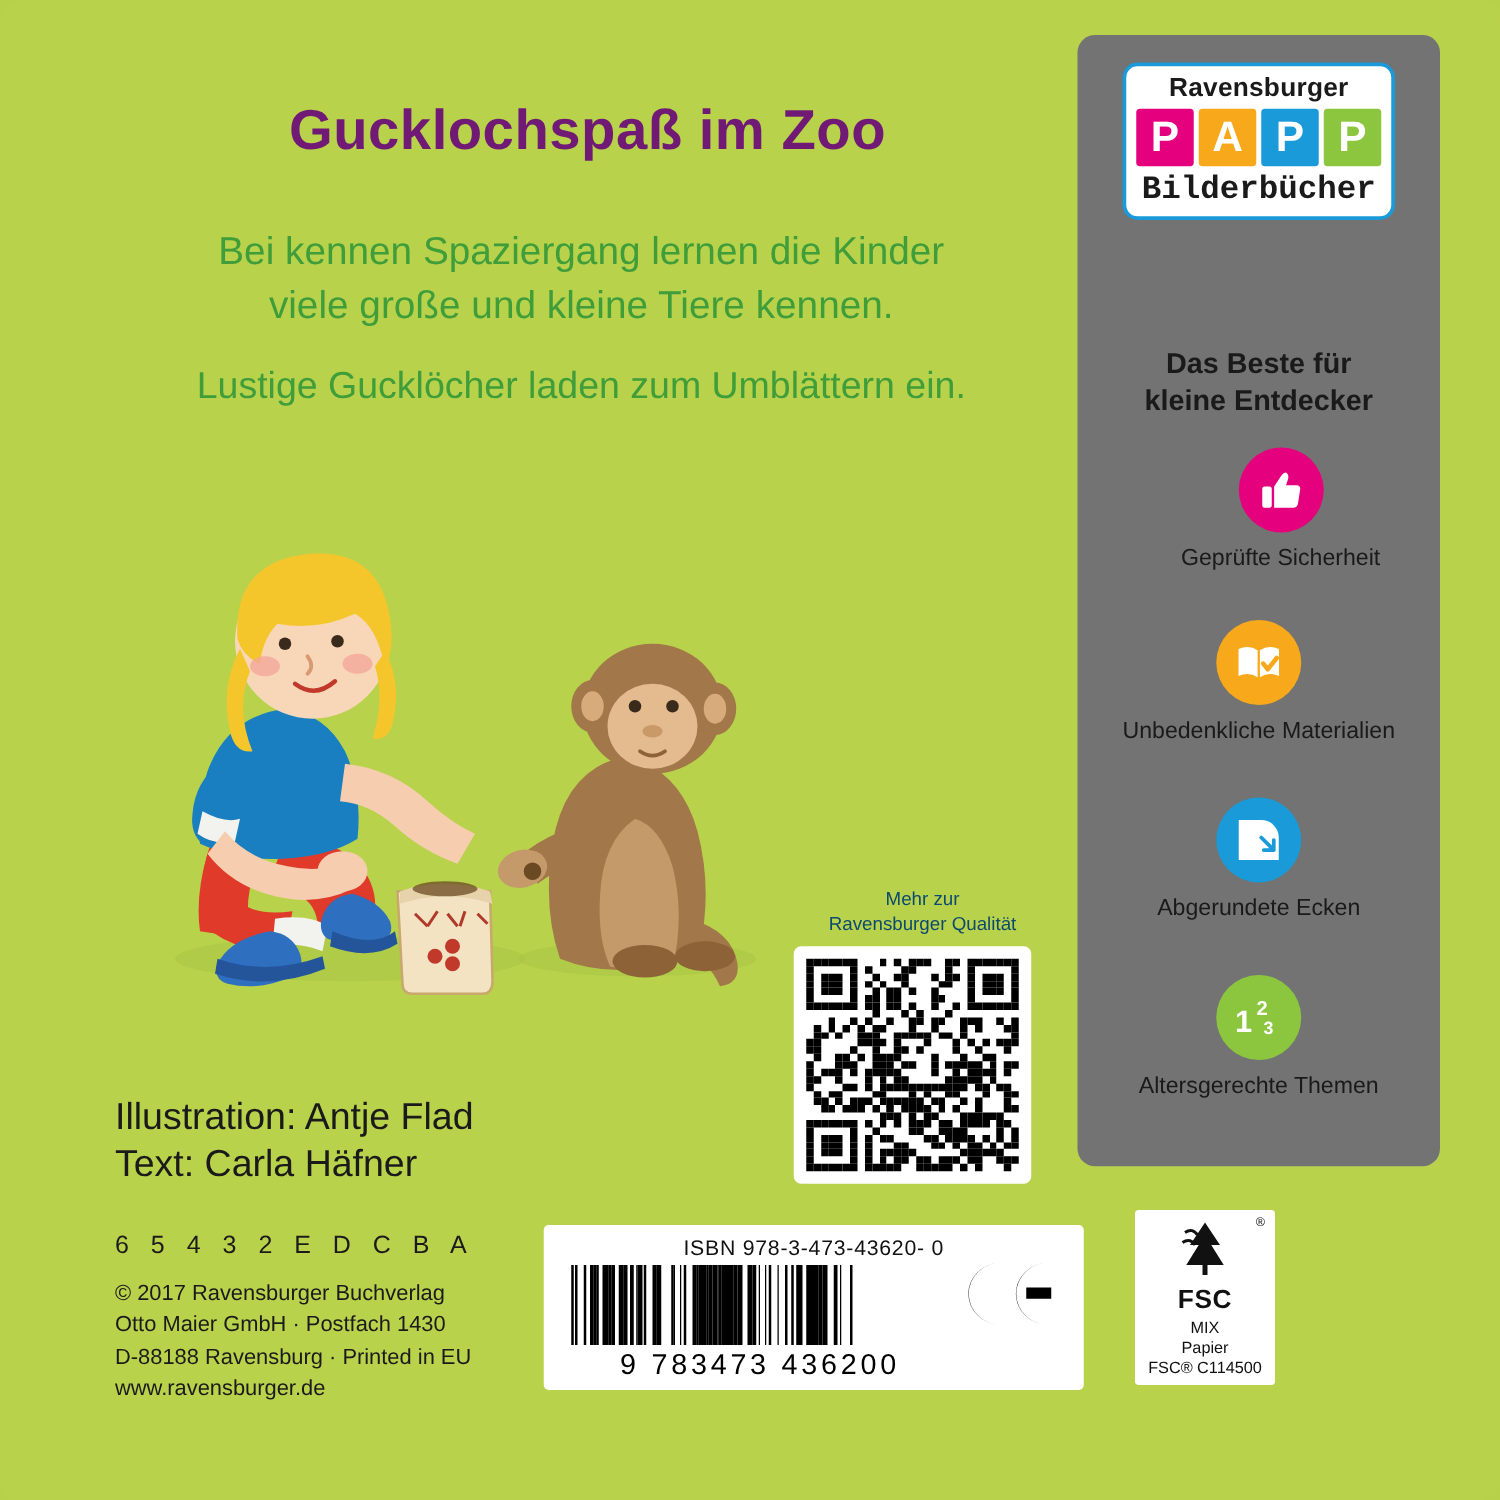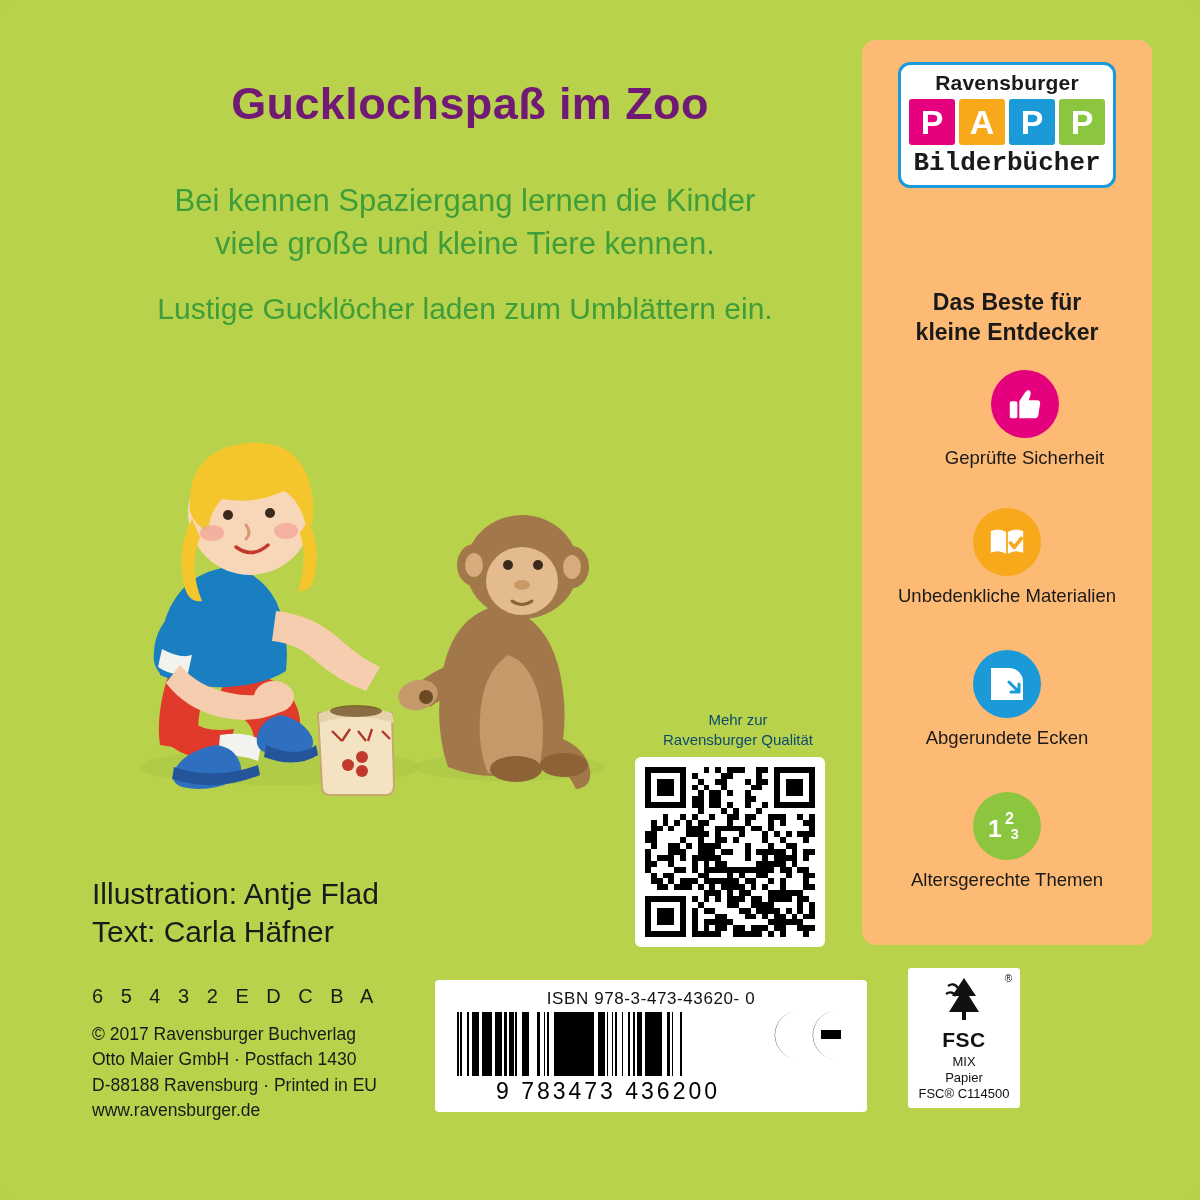--- a/index.html
+++ b/index.html
@@ -207,24 +207,24 @@
     box-sizing: border-box;
   }
   .fsc .tree { margin: 2px auto 0; width: 44px; height: 46px; }
   .fsc .fsc-name { font-size: 21px; font-weight: bold; letter-spacing: .5px; margin-top: 1px;}
   .fsc .reg { position:absolute; right:8px; top:5px; font-size:10px; }
 
   
   .panel {
     position: absolute;
     right: 48px;
-    top: 40px;
+    top: 28px;
     width: 290px;
     height: 905px;
-    background: #fdba74;
+    background: #737373;
     border-radius: 14px;
   }
   .papp-logo {
     position: absolute;
     left: 50%;
     transform: translateX(-50%);
     top: 22px;
     width: 218px;
     background: #fff;
     border: 3px solid #1a9ad8;

